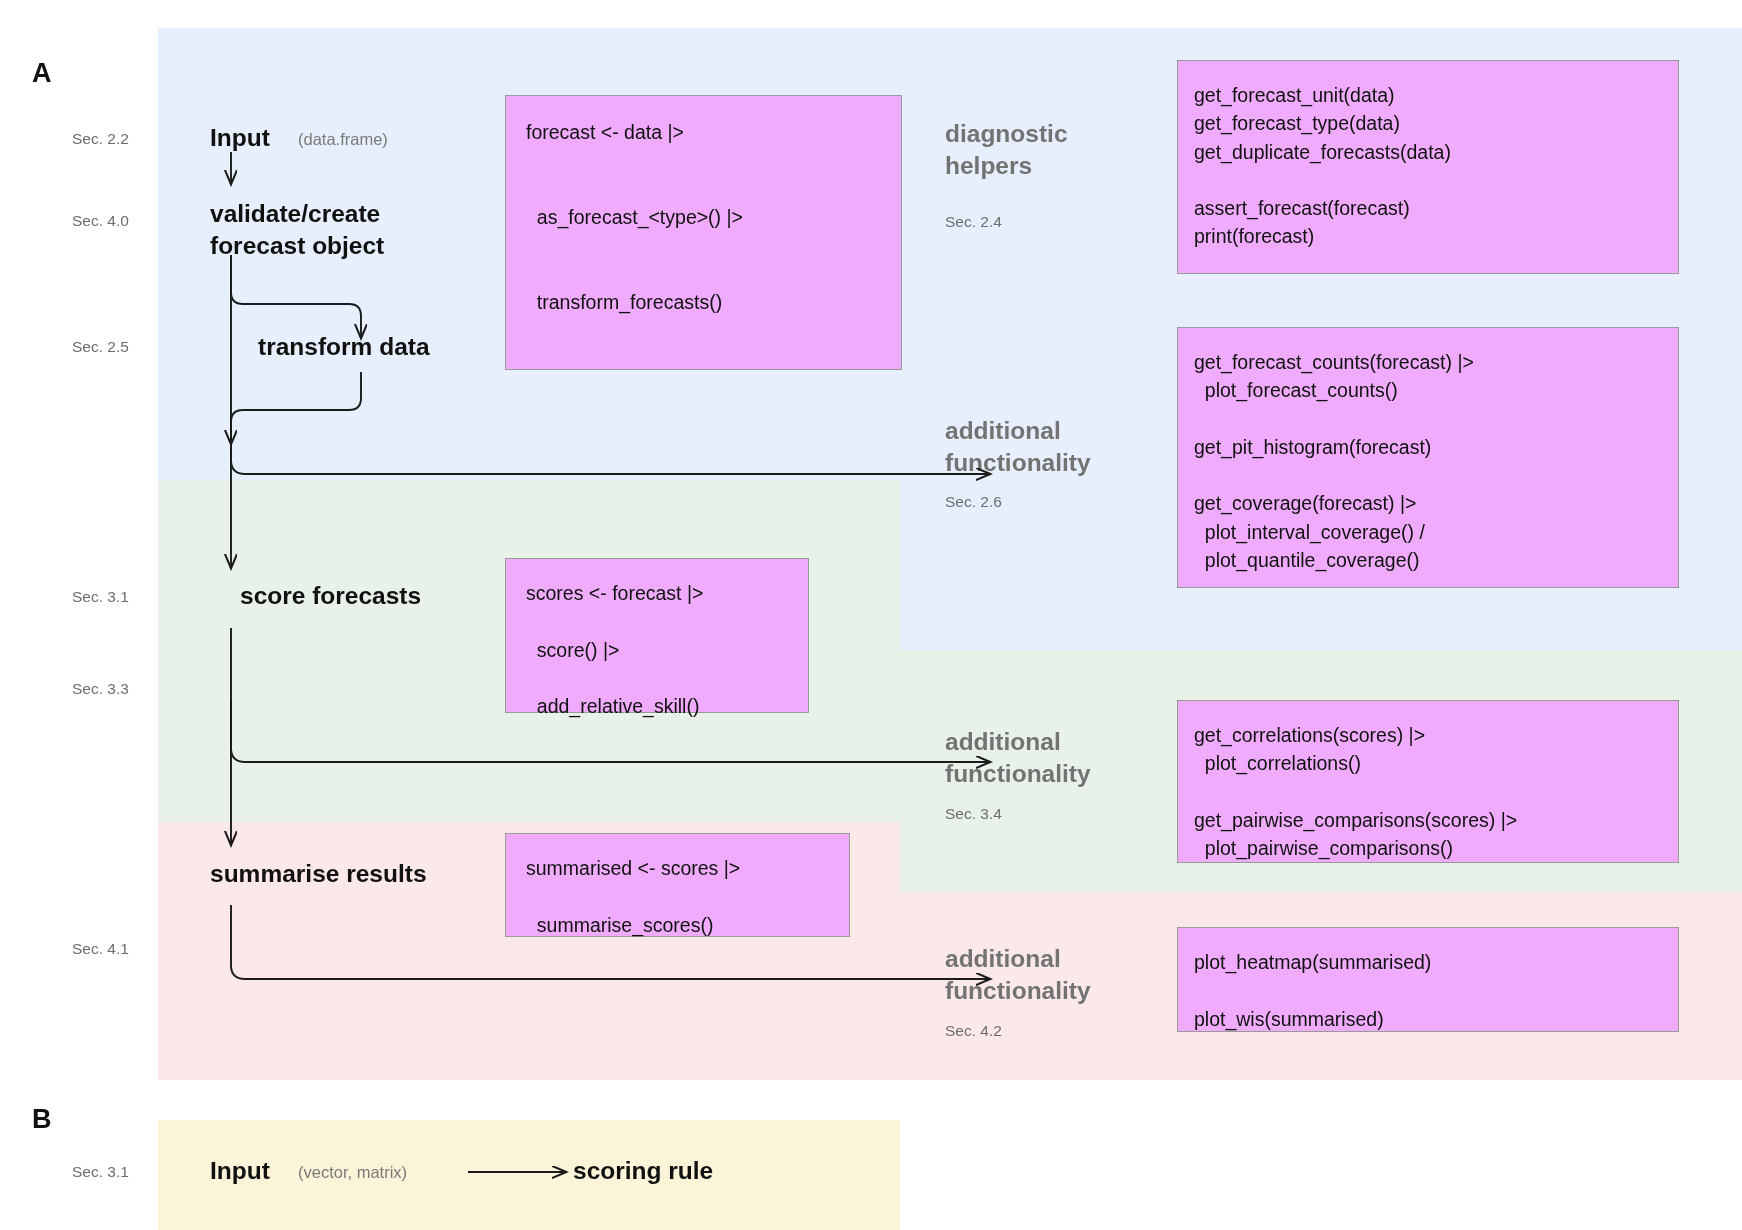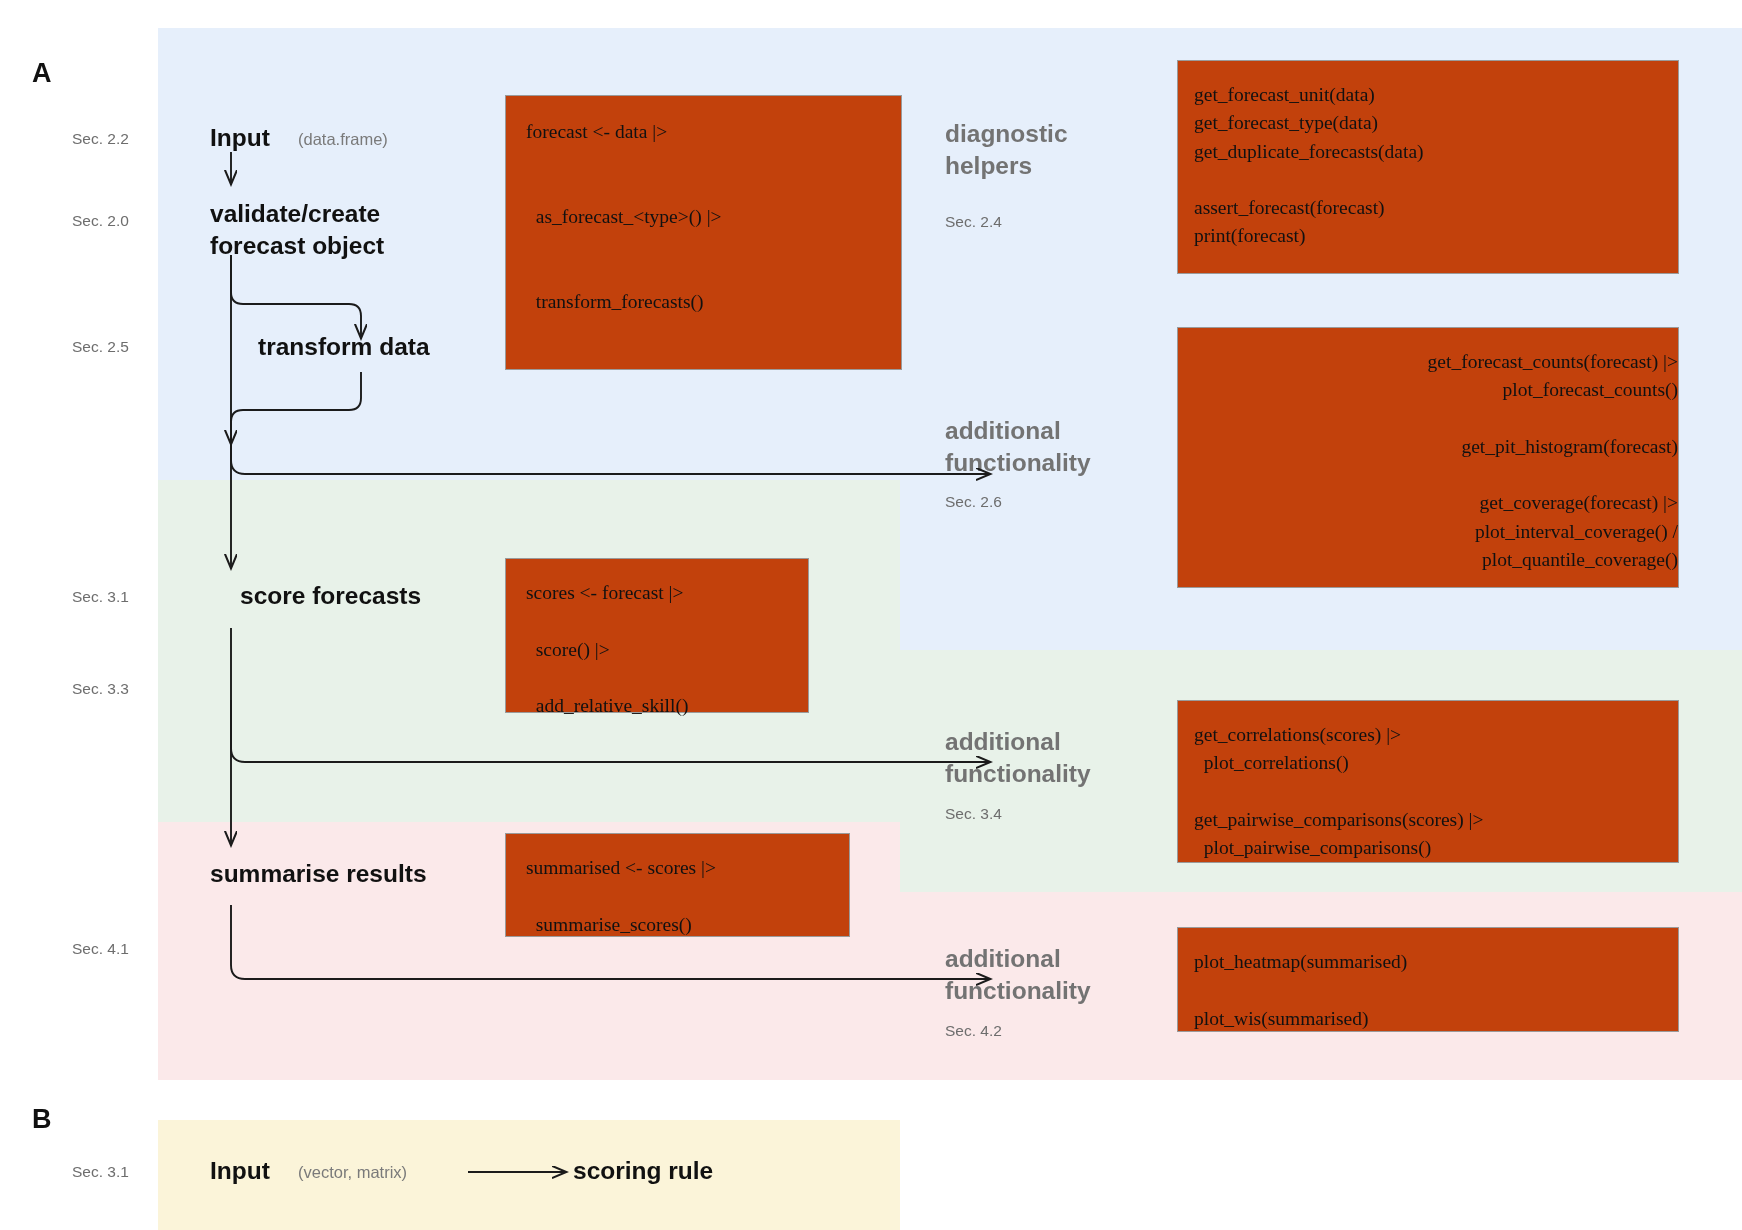--- a/index.html
+++ b/index.html
@@ -22,22 +22,22 @@
   #panel-b-letter{left:32px;top:1104px;}
 
   
   .sec{position:absolute;font-size:15.5px;color:#6d6d6d;font-family:"Liberation Sans",sans-serif;white-space:nowrap;}
 
   
   .stage-label{position:absolute;font-weight:bold;font-size:24.5px;color:#111;line-height:1.32;white-space:pre-line;}
   .stage-sub{position:absolute;font-size:16.5px;color:#7a7a7a;font-weight:normal;}
 
   
-  .codebox{position:absolute;background:#c2410c;border:1px solid #9a9a9a;box-sizing:border-box;
-           font-family:Liberation Serif, serif;font-size:19.5px;color:#111;white-space:pre;line-height:1.45;}
+  .codebox{position:absolute;background:#f0abfc;border:1px solid #9a9a9a;box-sizing:border-box;
+           font-family:Liberation Sans, sans-serif;font-size:19.5px;color:#111;white-space:pre;line-height:1.45;}
 
   
   #arrows{position:absolute;left:0;top:0;width:1742px;height:1230px;pointer-events:none;}
 
   .bold-right{position:absolute;font-weight:bold;font-size:24.5px;color:#737373;line-height:1.3;white-space:pre-line;}
 </style>
 </head>
 <body>
 
 <div id="stage">
@@ -47,21 +47,21 @@
   <div class="band band-green-left"></div>
   <div class="band band-green-right"></div>
   <div class="band band-pink-left"></div>
   <div class="band band-pink-right"></div>
   <div class="band band-yellow"></div>
 
   <div class="panel-letter" id="panel-a-letter">A</div>
   <div class="panel-letter" id="panel-b-letter">B</div>
 
   <div class="sec" style="left:72px;top:130px;">Sec. 2.2</div>
-  <div class="sec" style="left:72px;top:212px;">Sec. 2.0</div>
+  <div class="sec" style="left:72px;top:212px;">Sec. 4.0</div>
   <div class="sec" style="left:72px;top:338px;">Sec. 2.5</div>
   <div class="sec" style="left:72px;top:588px;">Sec. 3.1</div>
   <div class="sec" style="left:72px;top:680px;">Sec. 3.3</div>
   <div class="sec" style="left:72px;top:940px;">Sec. 4.1</div>
 
   <div class="stage-label" style="left:210px;top:122px;">Input</div>
   <div class="stage-sub" style="left:298px;top:130px;">(data.frame)</div>
 
   <div class="stage-label" style="left:210px;top:198px;">validate/create
 forecast object</div>
@@ -96,21 +96,21 @@
   <div class="codebox" style="left:1177px;top:60px;width:502px;height:214px;padding:20px 0 0 16px;">get_forecast_unit(data)
 get_forecast_type(data)
 get_duplicate_forecasts(data)
 
 assert_forecast(forecast)
 print(forecast)</div>
 
   <div class="bold-right" style="left:945px;top:415px;">additional
 functionality</div>
   <div class="sec" style="left:945px;top:493px;">Sec. 2.6</div>
-  <div class="codebox" style="left:1177px;top:327px;width:502px;height:261px;padding:20px 0 0 16px;text-align:right;">get_forecast_counts(forecast) |&gt;
+  <div class="codebox" style="left:1177px;top:327px;width:502px;height:261px;padding:20px 0 0 16px;">get_forecast_counts(forecast) |&gt;
   plot_forecast_counts()
 
 get_pit_histogram(forecast)
 
 get_coverage(forecast) |&gt;
   plot_interval_coverage() /
   plot_quantile_coverage()</div>
 
   <div class="bold-right" style="left:945px;top:726px;">additional
 functionality</div>

